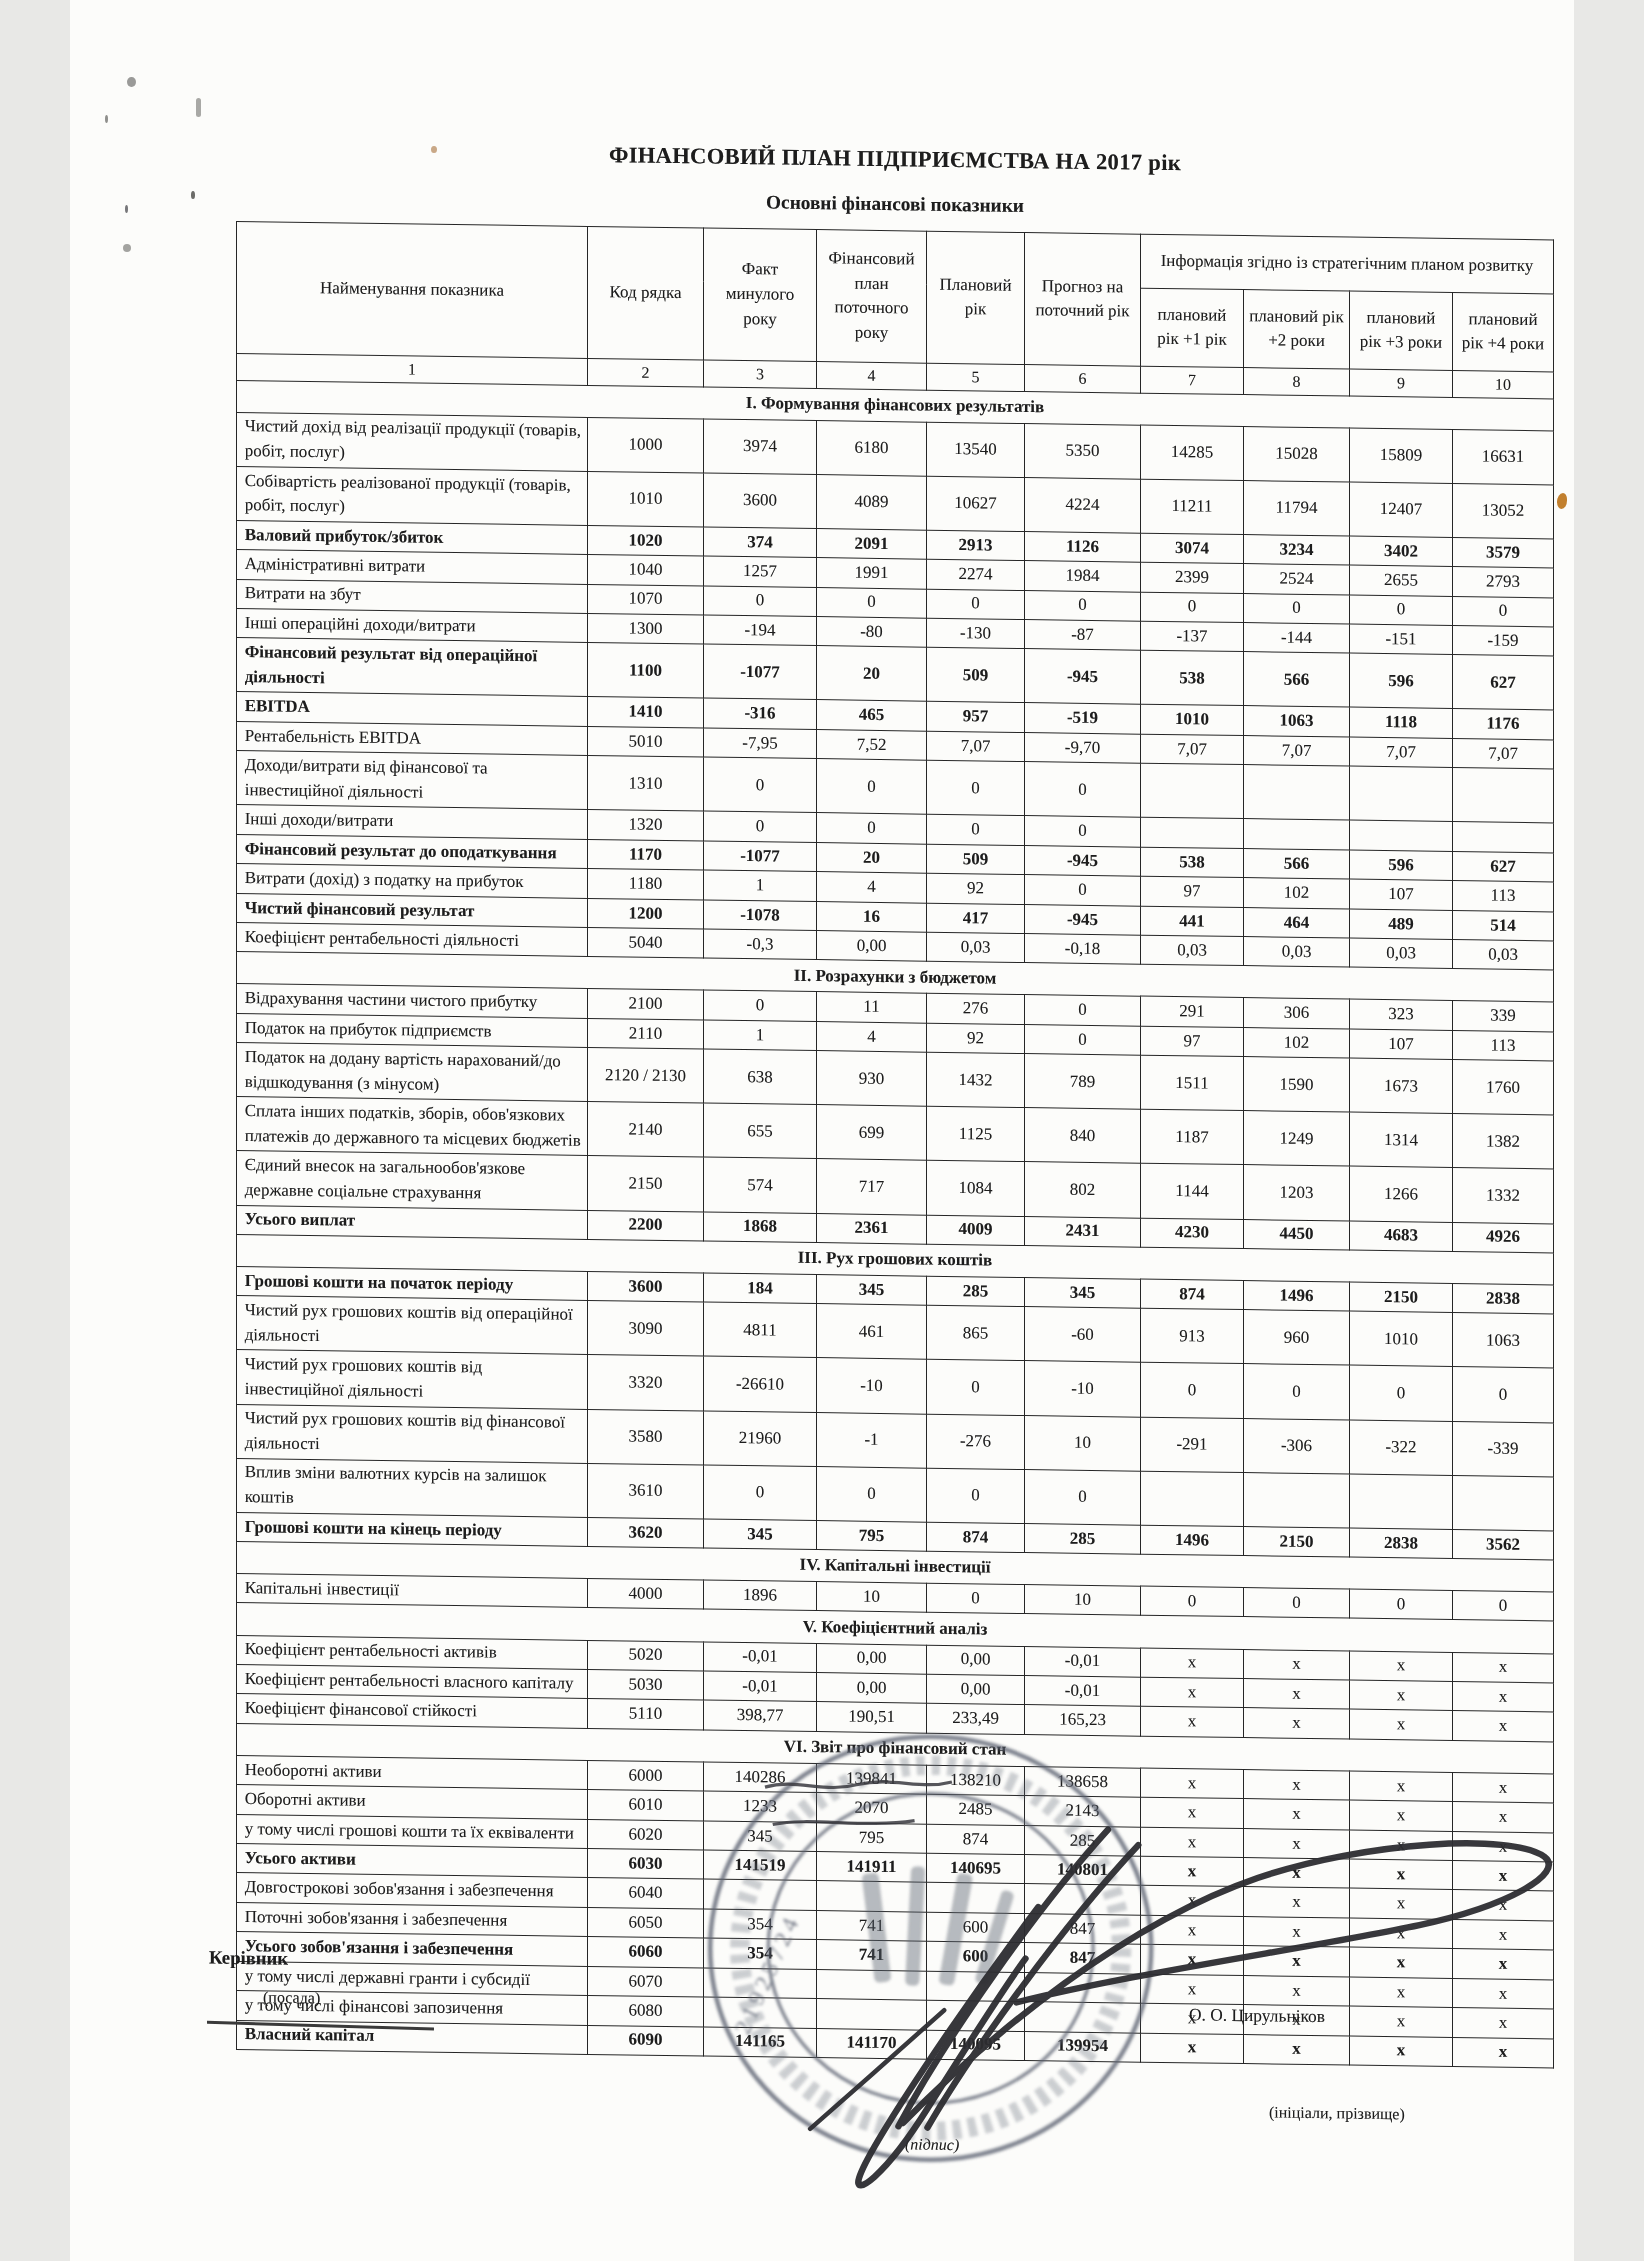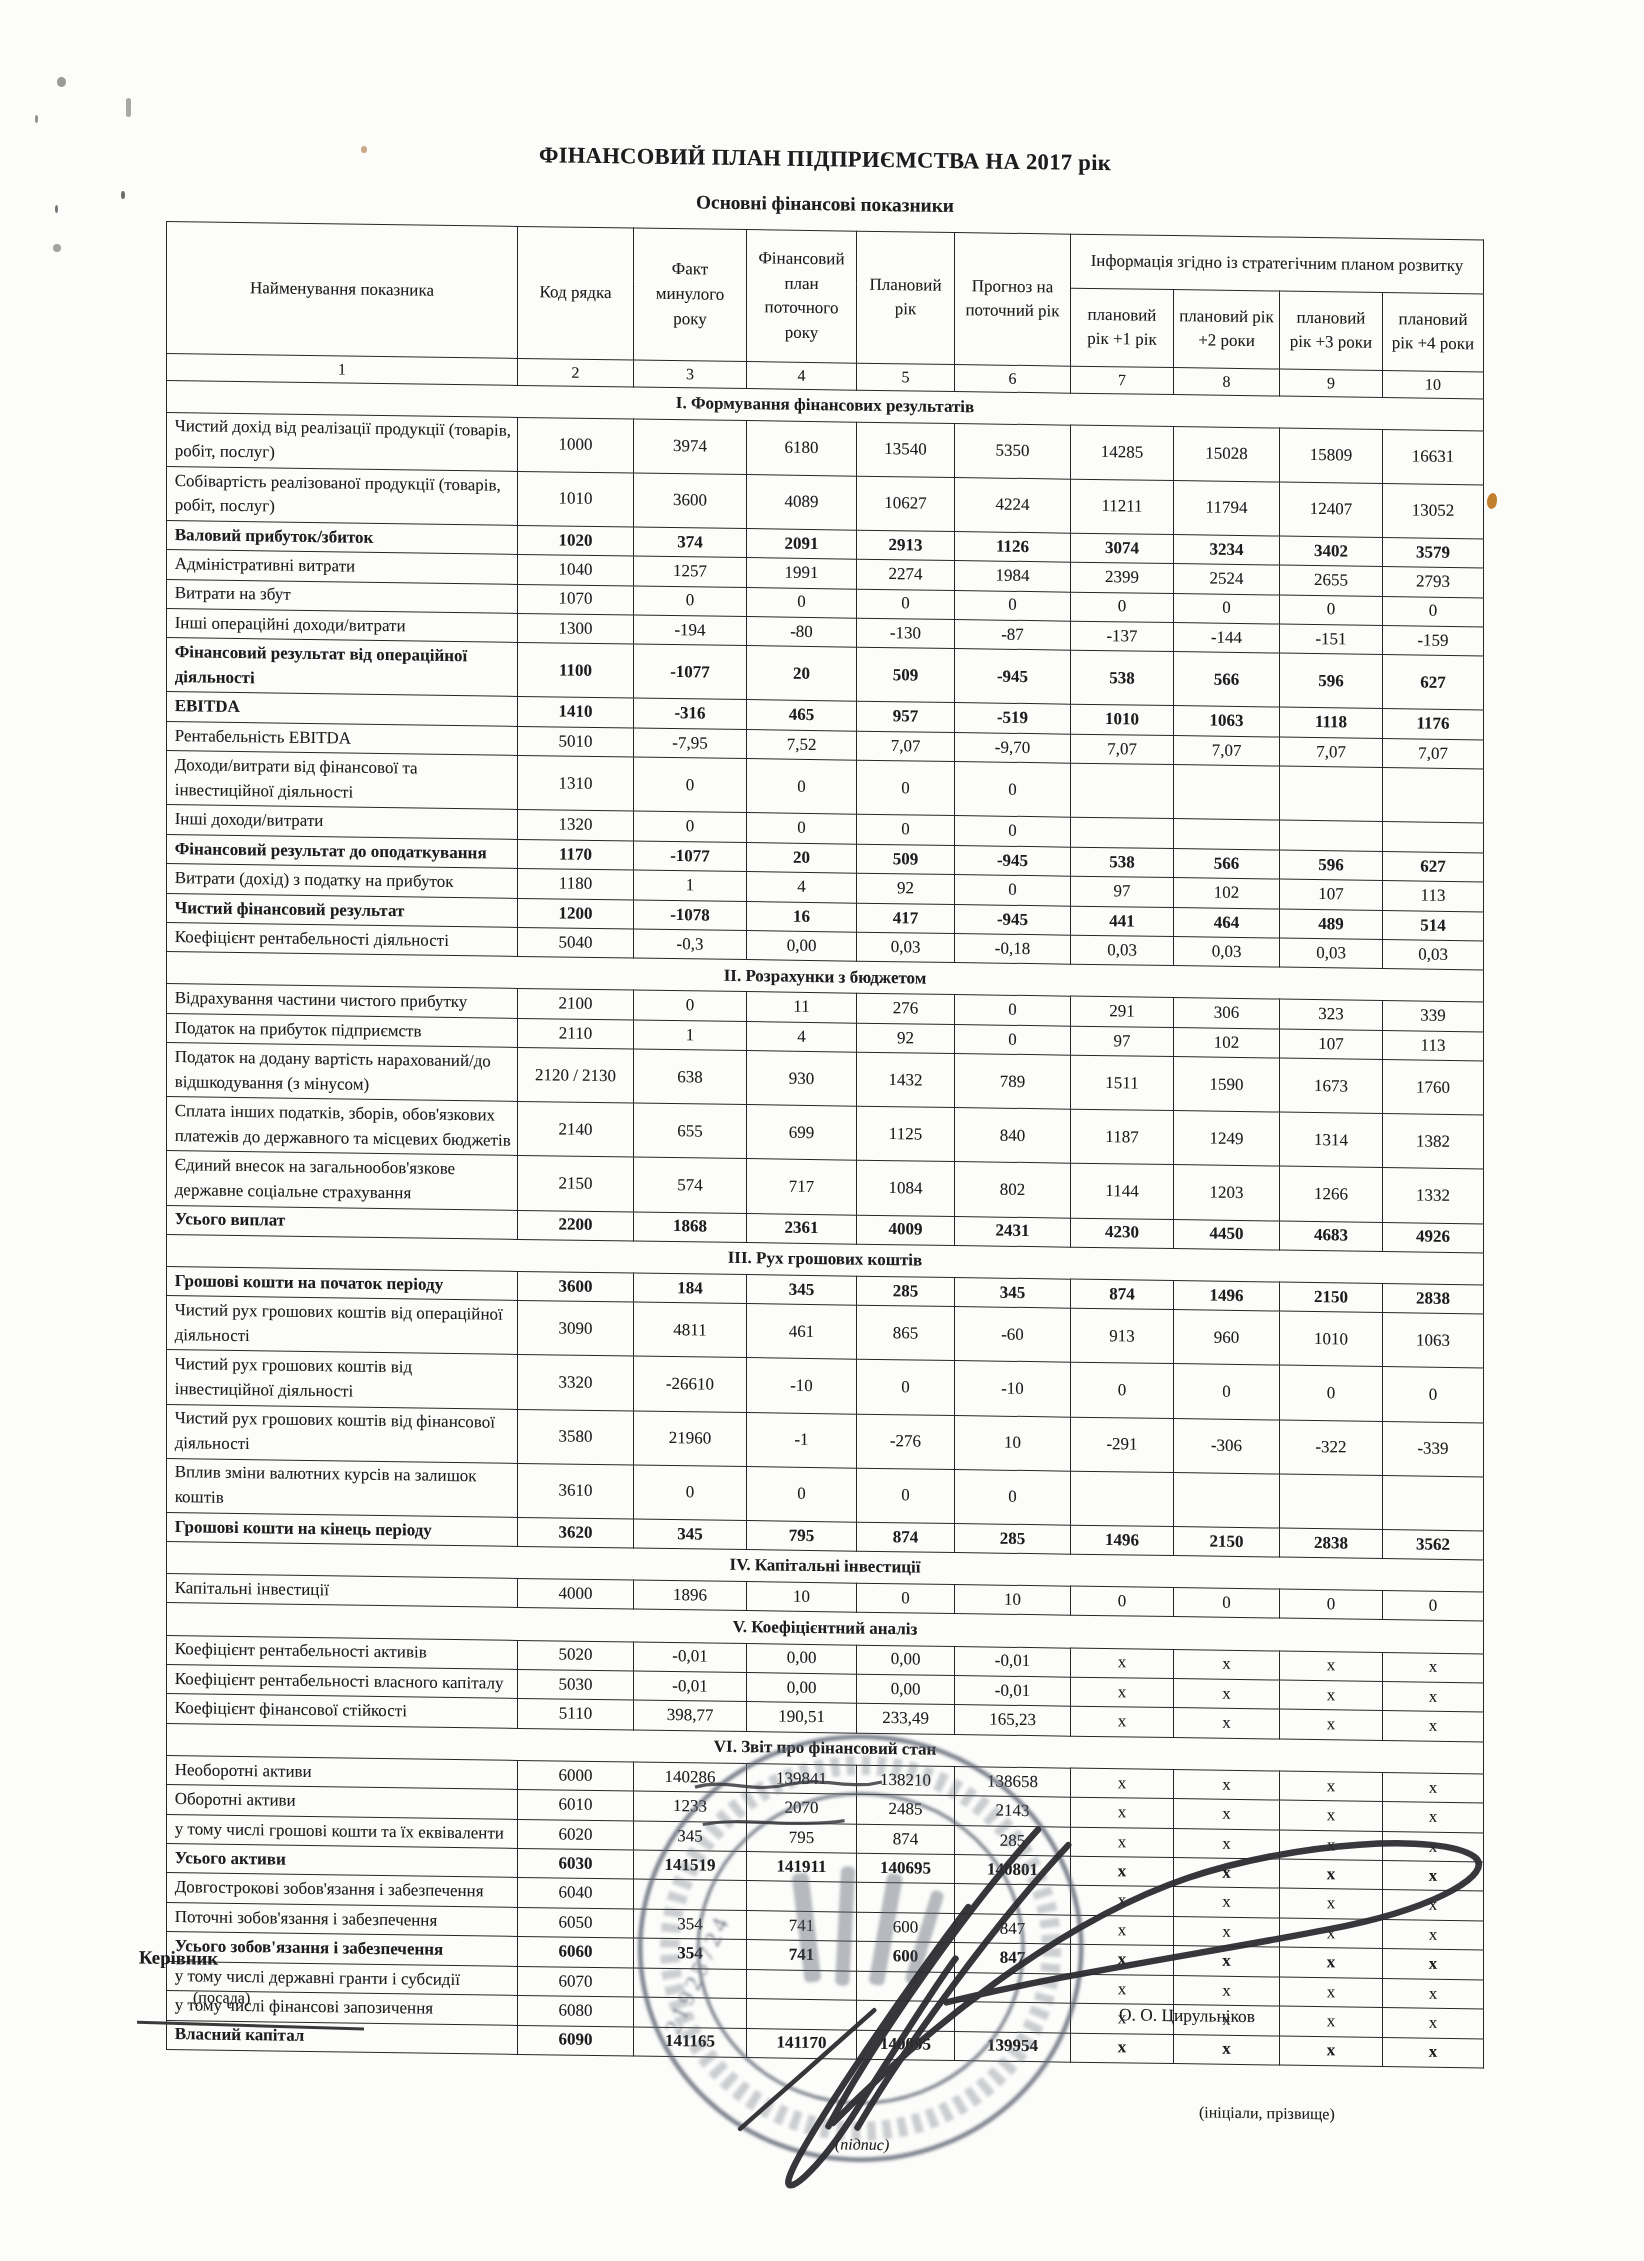--- a/index.html
+++ b/index.html
@@ -1,18 +1,18 @@
 <!DOCTYPE html>
 <html style="font-size:10.3px"><head>
 <meta charset="utf-8">
 <style>
   html,body{margin:0;padding:0;background:#e8e8e6;}
   #sheet{
     position:relative;
-    width:1644px;height:2261px;
+    width:1504px;height:2261px;
     margin:0 auto;
     background:#fcfcfa;
     overflow:hidden;
     font-family:"Liberation Serif","DejaVu Serif",serif;
     color:#1d1d1d;
   }
   
   #content{
     position:absolute;inset:0;
     transform:skewY(0.8deg);

